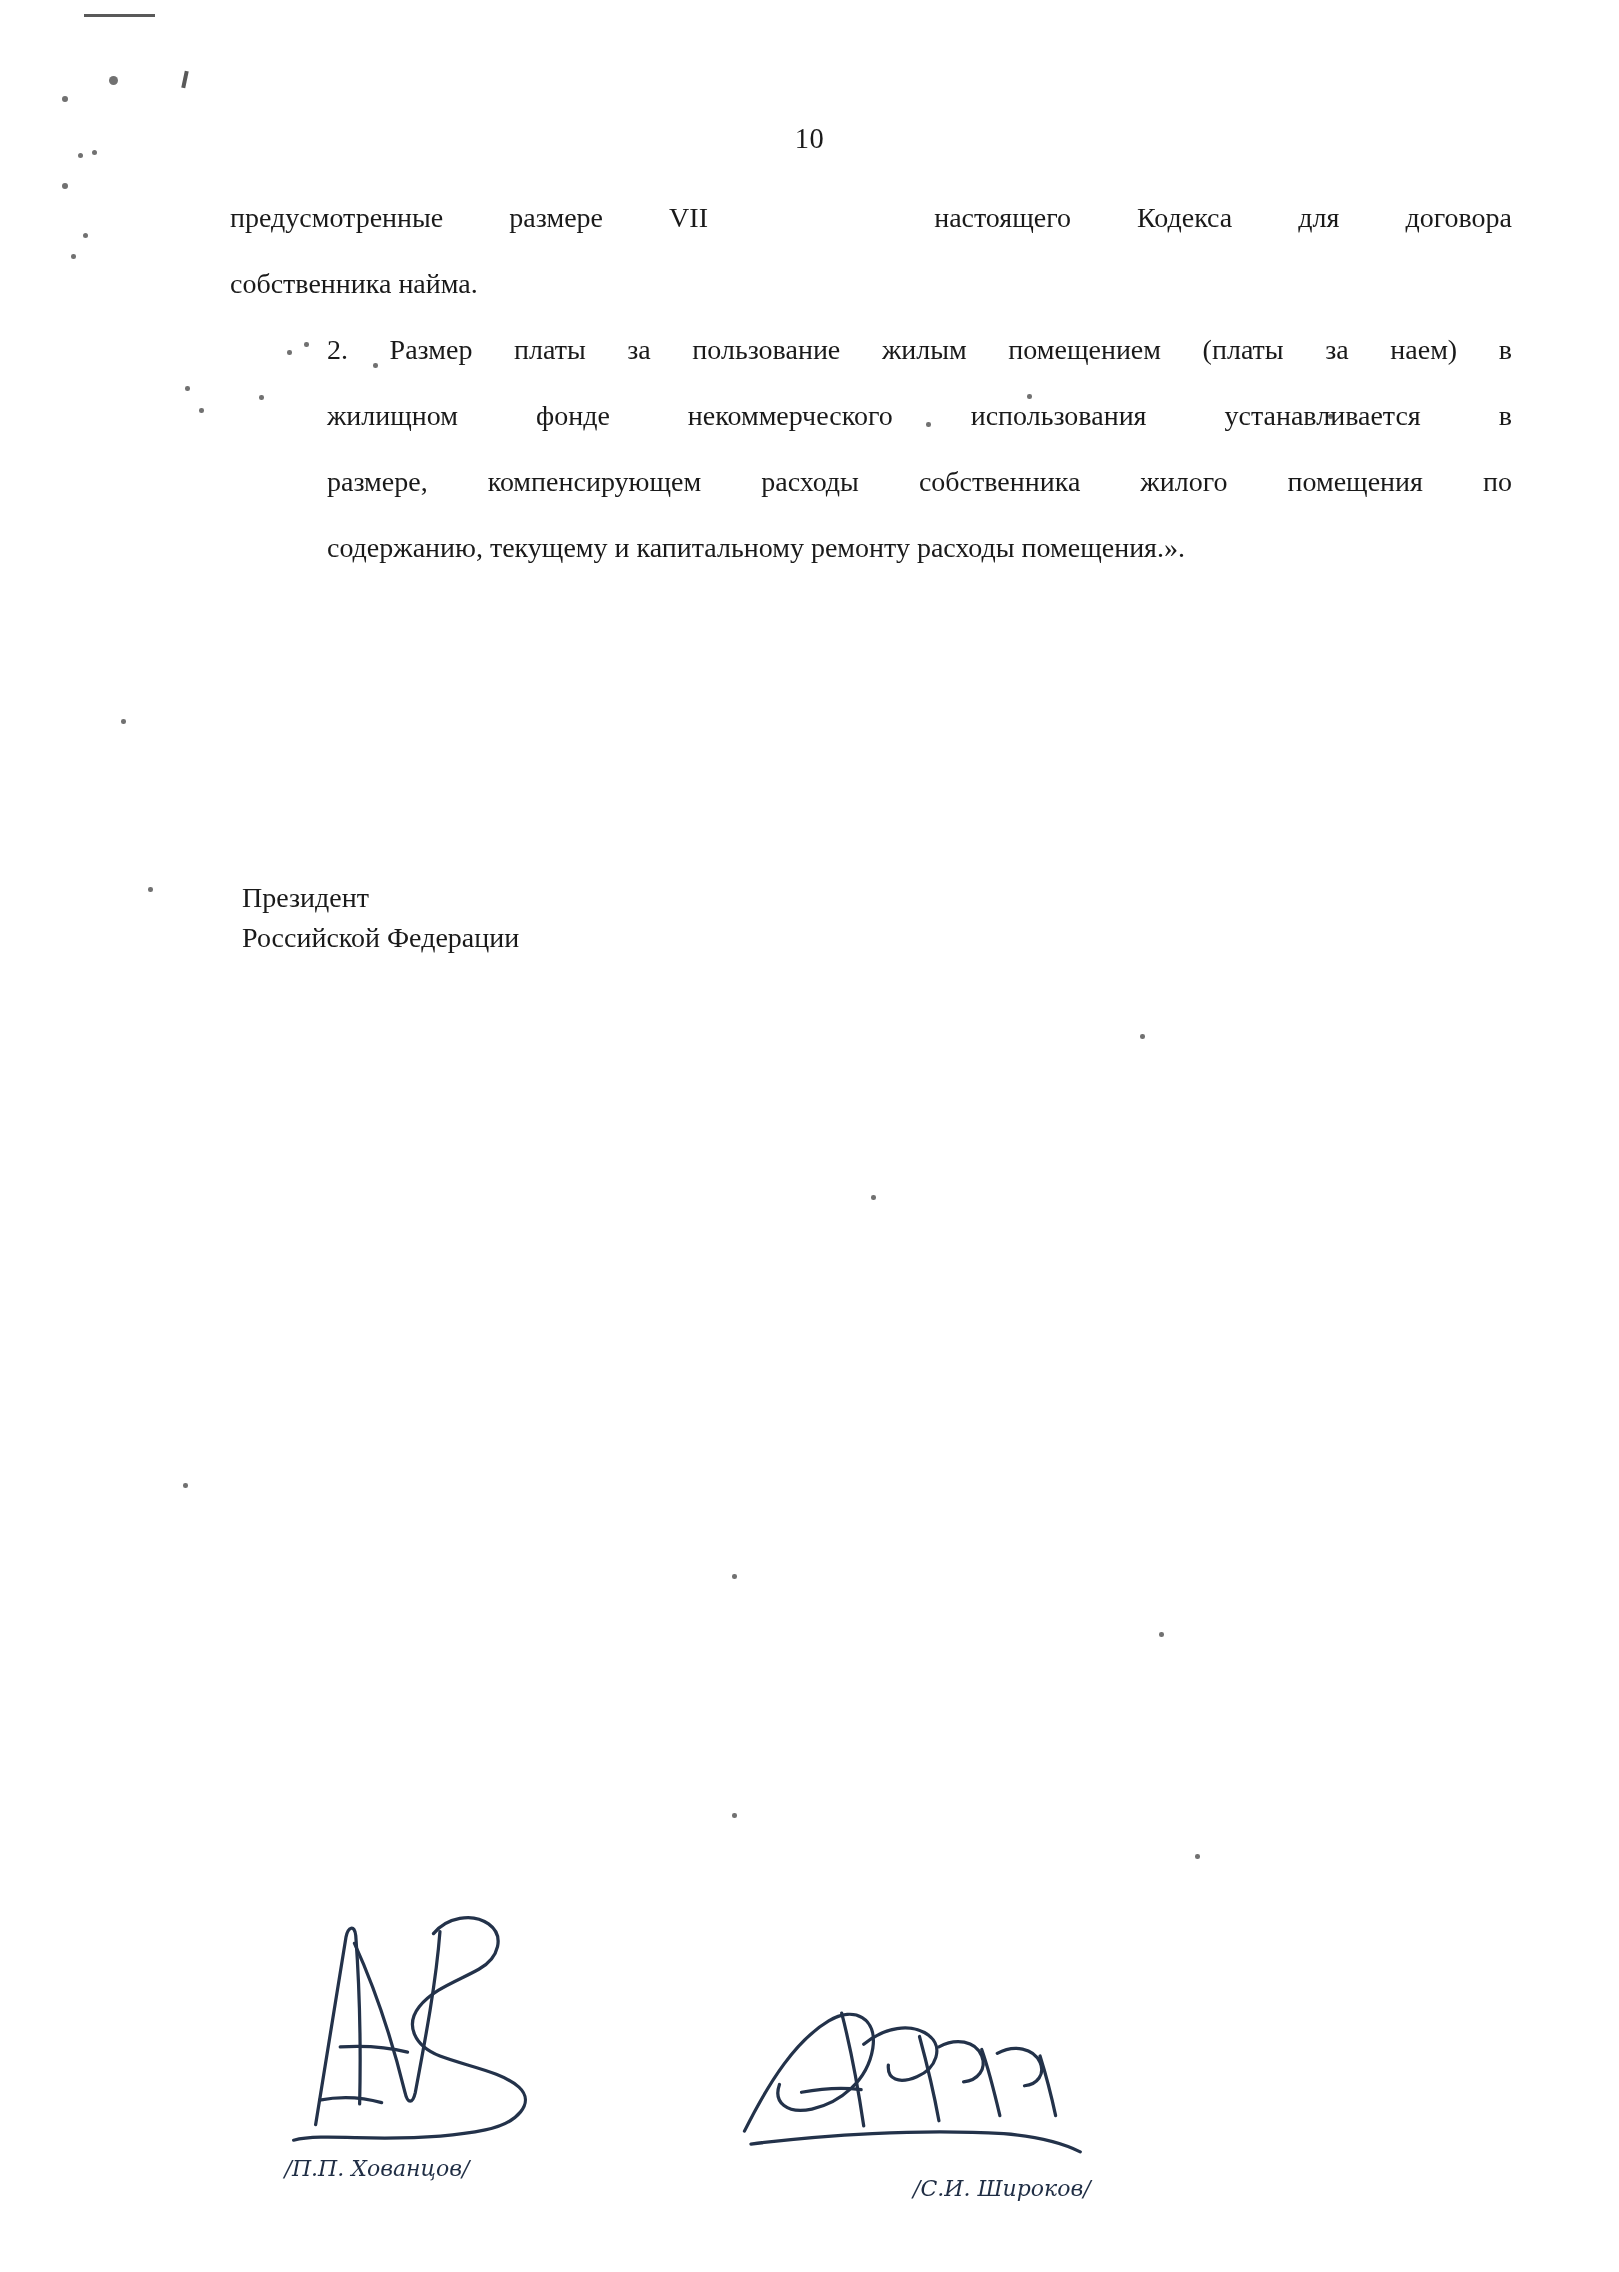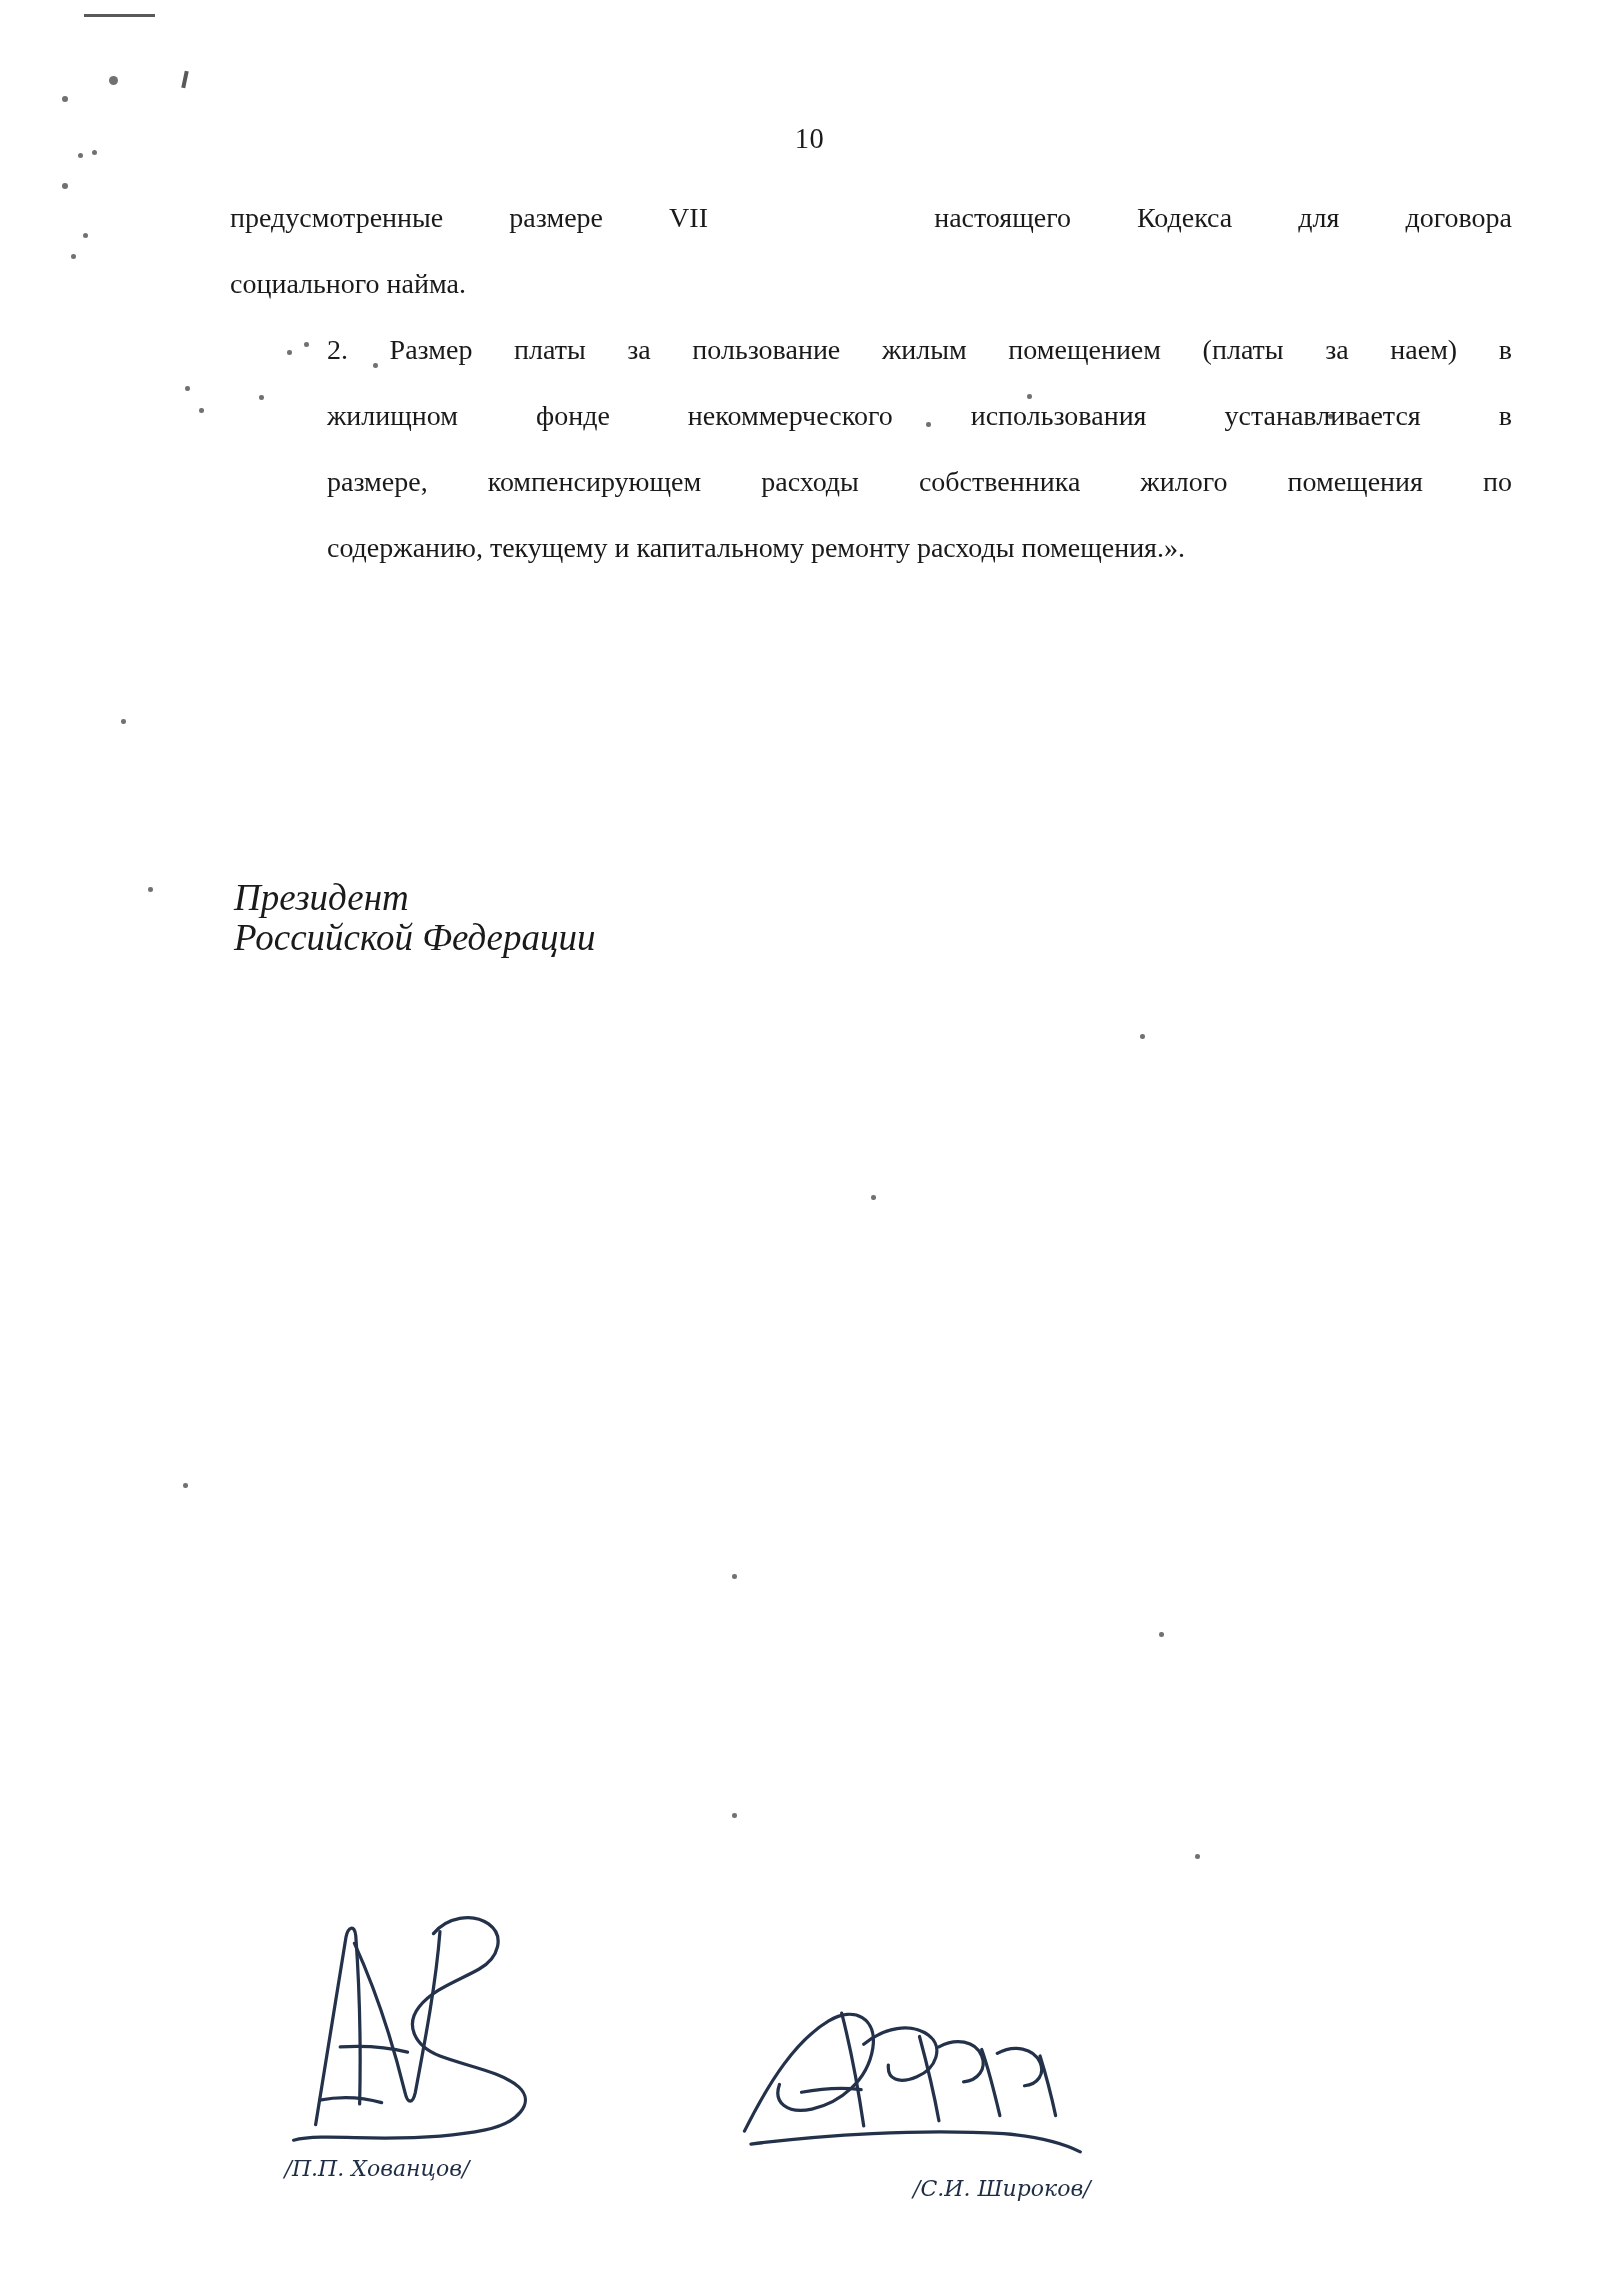--- a/index.html
+++ b/index.html
@@ -80,25 +80,24 @@
 
   
   .wide-gap {
     display: inline-block;
     width: 94px;
   }
 
   
   .signer {
     position: absolute;
-    left: 234px;
+    left: 242px;
     top: 878px;
-    font-size: 37px;
+    font-size: 28px;
     line-height: 40px;
-    font-style: italic;
   }
 
   
   .sig {
     position: absolute;
     color: #23324a;
   }
   .sig svg { display: block; }
   .sig-name {
     font-family: "DejaVu Serif", serif;
@@ -152,21 +151,21 @@
   <div class="body-block">
 
     <p class="para first-line-cont">
       <span class="justify-line">
         <span>предусмотренные</span>
         <span>размере</span>
         <span>VII</span>
         <span class="wide-gap"></span>
         <span>настоящего Кодекса для договора</span>
       </span>
-      <span class="last-line">социального найма.</span>
+      <span class="last-line">собственника найма.</span>
     </p>
 
     <p class="para indented">
       <span class="justify-line">2. Размер платы за пользование жилым помещением (платы за наем) в</span>
       <span class="justify-line">жилищном фонде некоммерческого использования устанавливается в</span>
       <span class="justify-line">размере, компенсирующем расходы собственника жилого помещения по</span>
       <span class="last-line">содержанию, текущему и капитальному ремонту расходы помещения.».</span>
     </p>
   </div>
 

